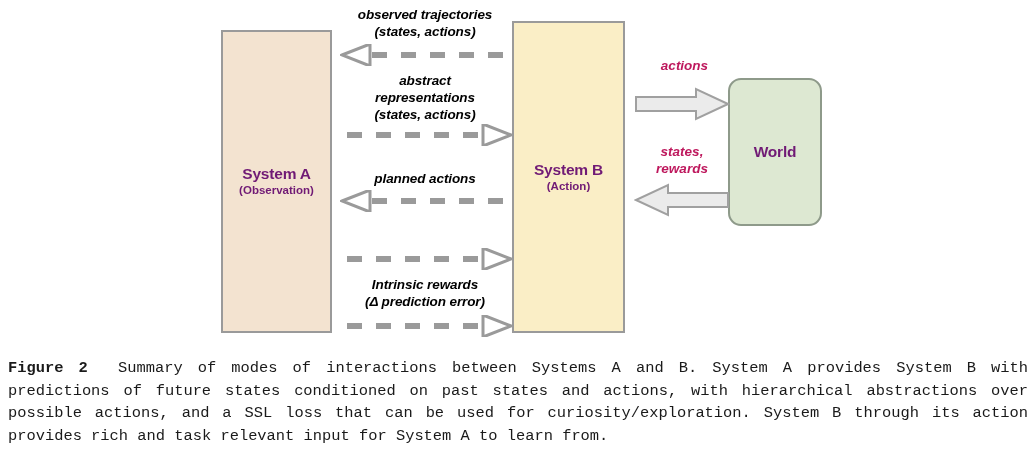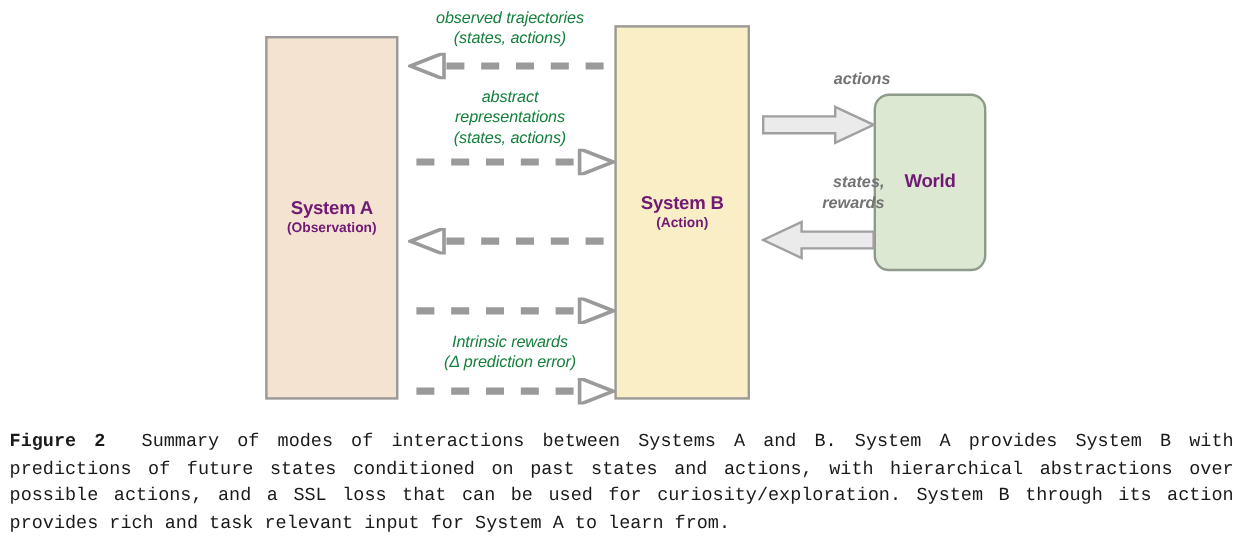--- a/index.html
+++ b/index.html
@@ -62,49 +62,49 @@
   .box-sub {
     font-size: 11.5px;
     font-weight: bold;
     line-height: 1.2;
     margin-top: 1px;
   }
 
   
   .flow-label {
     position: absolute;
-    color: #15803d;
+    color: #000000;
     font-size: 13.5px;
     font-style: italic;
-    font-weight: normal;
+    font-weight: bold;
     line-height: 17px;
     text-align: center;
     white-space: pre-line;
     letter-spacing: -0.1px;
   }
 
   
   .dashed-arrow {
     position: absolute;
   }
 
   
   .block-arrow {
     position: absolute;
   }
 
   
   .side-label {
     position: absolute;
-    color: #737373;
+    color: #be185d;
     font-size: 13.5px;
     font-style: italic;
     font-weight: bold;
     line-height: 17px;
-    text-align: right;
+    text-align: center;
     white-space: pre-line;
   }
 
   
   #caption {
     position: absolute;
     left: 8px;
     top: 357px;
     width: 1020px;
     font-family: Liberation Mono, monospace;
@@ -144,20 +144,21 @@
   </svg>
 
   <div class="flow-label" style="left:335px; top:72px; width:180px;">abstract
 representations
 (states, actions)</div>
   <svg class="dashed-arrow" style="left:345px; top:124px;" width="168" height="22">
     <line x1="2" y1="11" x2="138" y2="11" stroke="#9a9a9a" stroke-width="6" stroke-dasharray="15 14" stroke-linecap="butt"></line>
     <polygon points="166,11 138,0 138,22" fill="#ffffff" stroke="#9a9a9a" stroke-width="3" stroke-linejoin="miter"></polygon>
   </svg>
 
+  <div class="flow-label" style="left:335px; top:170px; width:180px;">planned actions</div>
   <svg class="dashed-arrow" style="left:340px; top:190px;" width="170" height="22">
     <line x1="32" y1="11" x2="168" y2="11" stroke="#9a9a9a" stroke-width="6" stroke-dasharray="15 14" stroke-linecap="butt"></line>
     <polygon points="2,11 30,0 30,22" fill="#ffffff" stroke="#9a9a9a" stroke-width="3" stroke-linejoin="miter"></polygon>
   </svg>
 
   <svg class="dashed-arrow" style="left:345px; top:248px;" width="168" height="22">
     <line x1="2" y1="11" x2="138" y2="11" stroke="#9a9a9a" stroke-width="6" stroke-dasharray="15 14" stroke-linecap="butt"></line>
     <polygon points="166,11 138,0 138,22" fill="#ffffff" stroke="#9a9a9a" stroke-width="3" stroke-linejoin="miter"></polygon>
   </svg>
 

